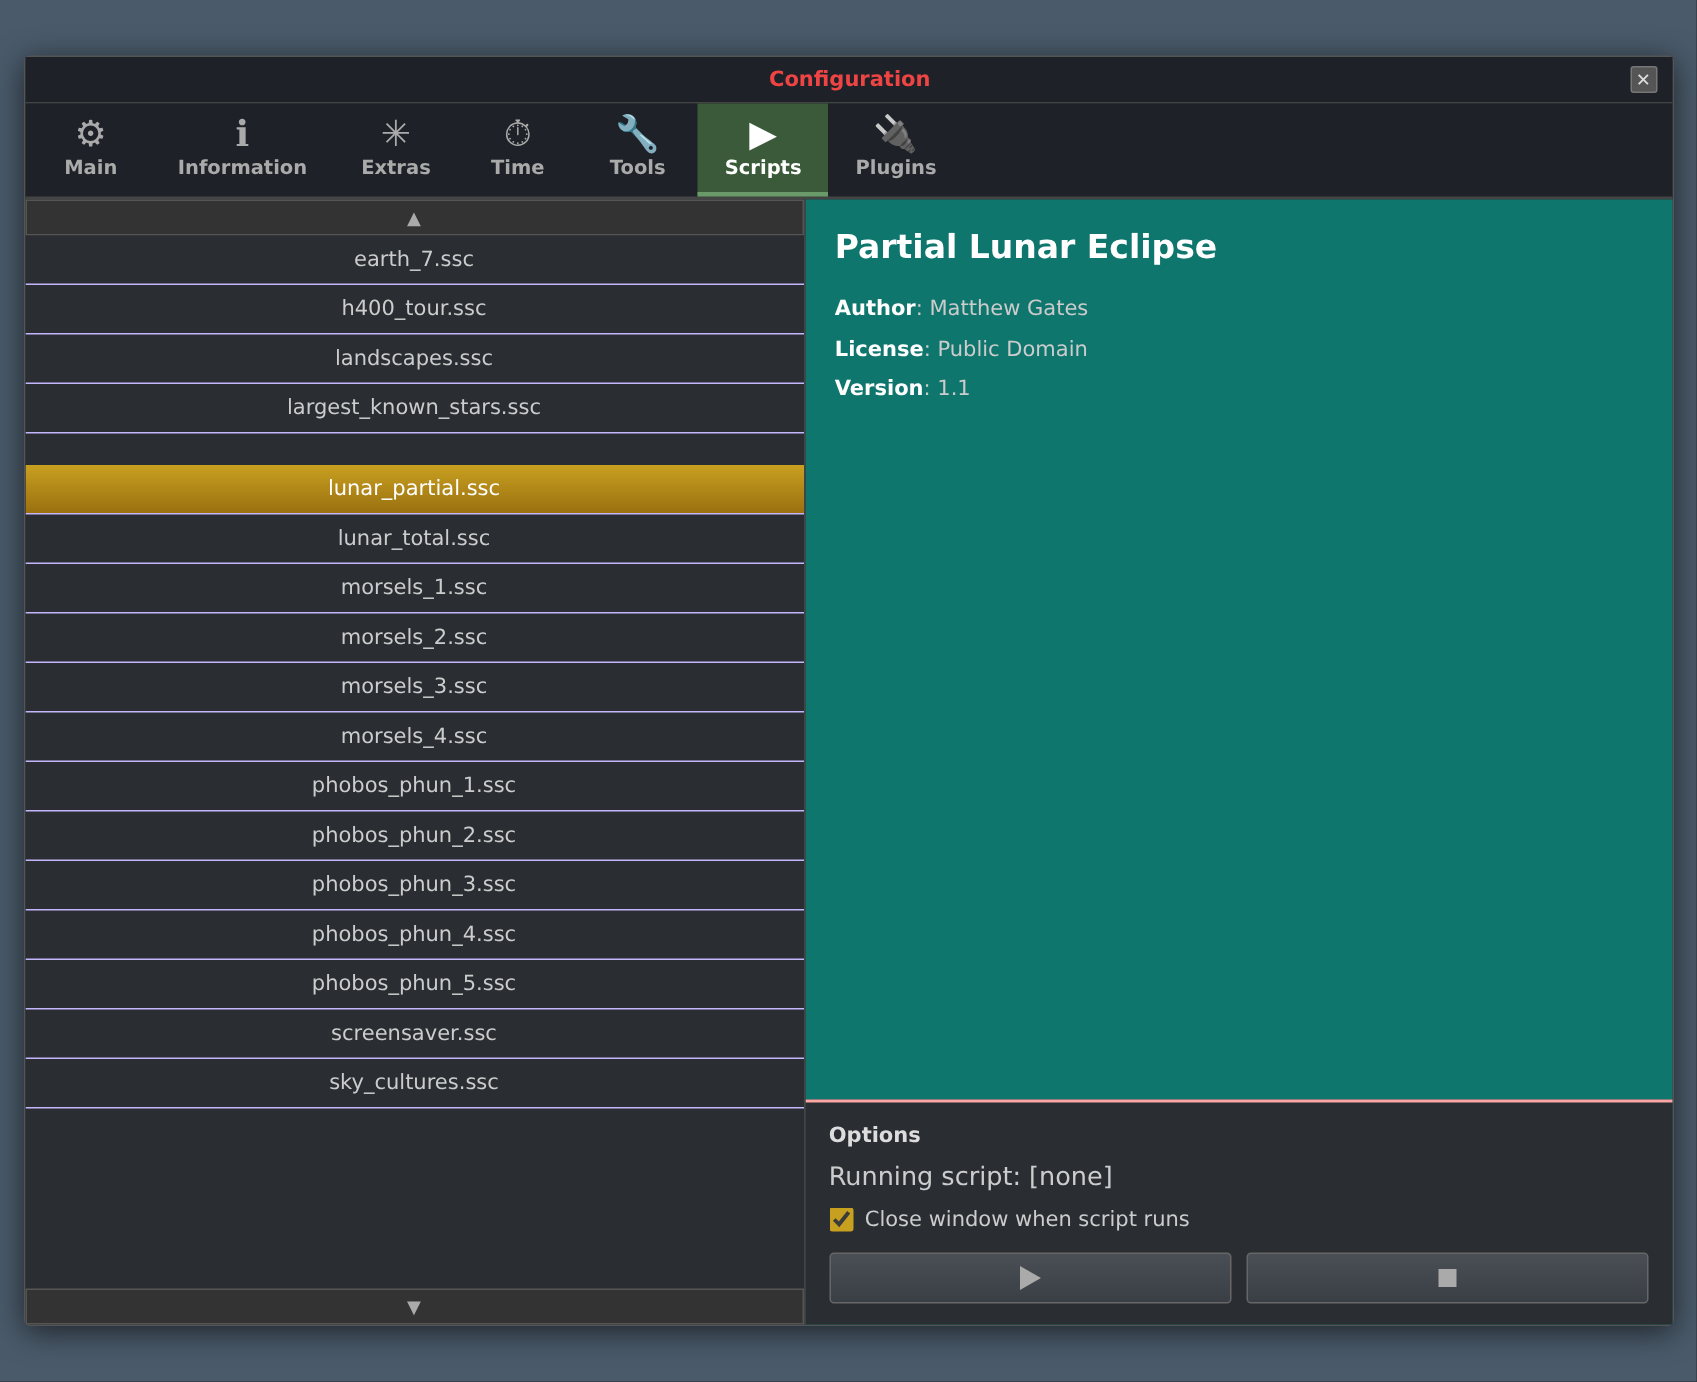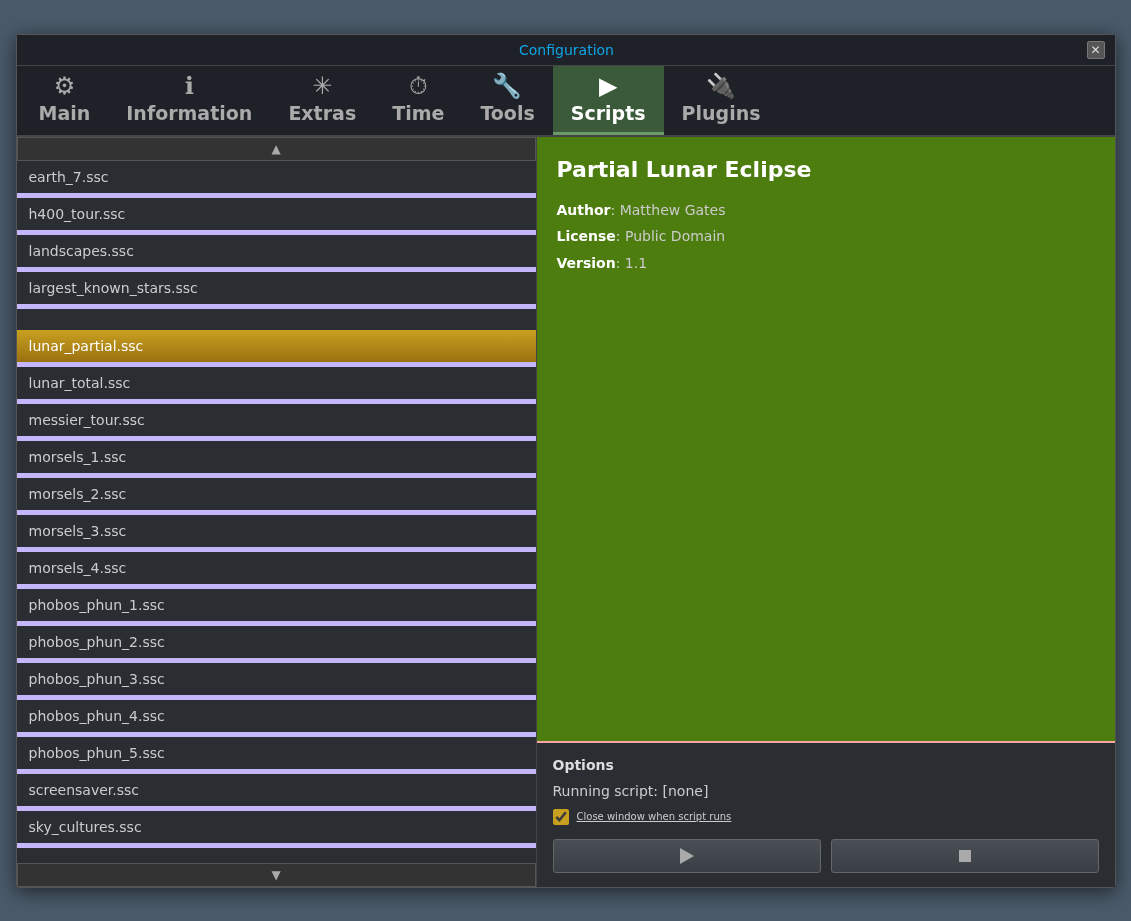--- a/index.html
+++ b/index.html
@@ -24,23 +24,23 @@
     }
     .title-bar {
       background: #1e2228;
       display: flex;
       align-items: center;
       justify-content: space-between;
       padding: 6px 10px;
       border-bottom: 1px solid #444;
     }
     .title-bar-text {
-      color: #0ea5e9;
-      font-size: 14px;
-      font-weight: normal;
+      color: #ef4444;
+      font-size: 14px;
+      font-weight: bold;
       flex: 1;
       text-align: center;
     }
     .close-btn {
       width: 18px;
       height: 18px;
       background: #555;
       border: 1px solid #777;
       color: #ddd;
       cursor: pointer;
@@ -70,21 +70,21 @@
     .tab.active {
       background: #3a5a3a;
       color: #fff;
       border-bottom: 3px solid #6a9a6a;
     }
     .tab-icon {
       font-size: 24px;
       line-height: 1;
     }
     .tab-label {
-      font-size: 19px;
+      font-size: 13px;
       font-weight: bold;
     }
     .content {
       display: flex;
       flex: 1;
       min-height: 750px;
     }
     .file-list-container {
       width: 520px;
       display: flex;
@@ -98,41 +98,42 @@
       background: #2a2e33;
     }
     .file-list::-webkit-scrollbar { width: 14px; }
     .file-list::-webkit-scrollbar-track { background: #1e2228; }
     .file-list::-webkit-scrollbar-thumb { background: #555; border: 1px solid #444; }
     .file-item {
       padding: 8px 12px;
       color: #ccc;
       cursor: pointer;
       font-size: 14px;
-      border-bottom: 5px solid #c4b5fd;
+      border-bottom: 1px solid #c4b5fd;
+      text-align: center;
     }
     .file-item.selected {
       background: linear-gradient(to bottom, #c8a020, #9a7010);
       color: #fff;
       margin-top: 21px;
     }
     .scroll-arrow {
       background: #333;
       border: 1px solid #555;
       text-align: center;
       cursor: pointer;
       padding: 4px;
       color: #aaa;
       font-size: 12px;
     }
     .detail-panel {
       flex: 1;
       display: flex;
       flex-direction: column;
-      background: #4d7c0f;
+      background: #0f766e;
     }
     .script-info {
       flex: 1;
       padding: 20px;
     }
     .script-title {
       font-size: 22px;
       font-weight: bold;
       color: #fff;
       margin-bottom: 14px;
@@ -159,37 +160,36 @@
     }
     .options-title {
       font-weight: bold;
       color: #ddd;
       margin-bottom: 10px;
       font-size: 14px;
     }
     .options-running {
       color: #ccc;
       margin-bottom: 10px;
-      font-size: 14px;
+      font-size: 17px;
     }
     .options-checkbox-row {
       display: flex;
       align-items: center;
       gap: 8px;
       margin-bottom: 14px;
     }
     .options-checkbox-row input[type="checkbox"] {
       width: 16px;
       height: 16px;
       accent-color: #c8a020;
     }
     .options-checkbox-label {
       color: #ccc;
-      font-size: 10px;
-      text-decoration: underline;
+      font-size: 14px;
     }
     .options-buttons {
       display: flex;
       gap: 10px;
     }
     .opt-btn {
       flex: 1;
       padding: 8px 12px;
       background: linear-gradient(to bottom, #4a4e55, #3a3e45);
       border: 1px solid #666;
@@ -262,21 +262,20 @@
 
     <div class="file-list-container">
       <div class="scroll-arrow">▲</div>
       <div class="file-list" id="file-list">
           <div class="file-item">earth_7.ssc</div>
           <div class="file-item">h400_tour.ssc</div>
           <div class="file-item">landscapes.ssc</div>
           <div class="file-item">largest_known_stars.ssc</div>
           <div class="file-item selected">lunar_partial.ssc</div>
           <div class="file-item">lunar_total.ssc</div>
-          <div class="file-item">messier_tour.ssc</div>
           <div class="file-item">morsels_1.ssc</div>
           <div class="file-item">morsels_2.ssc</div>
           <div class="file-item">morsels_3.ssc</div>
           <div class="file-item">morsels_4.ssc</div>
           <div class="file-item">phobos_phun_1.ssc</div>
           <div class="file-item">phobos_phun_2.ssc</div>
           <div class="file-item">phobos_phun_3.ssc</div>
           <div class="file-item">phobos_phun_4.ssc</div>
           <div class="file-item">phobos_phun_5.ssc</div>
           <div class="file-item">screensaver.ssc</div>

